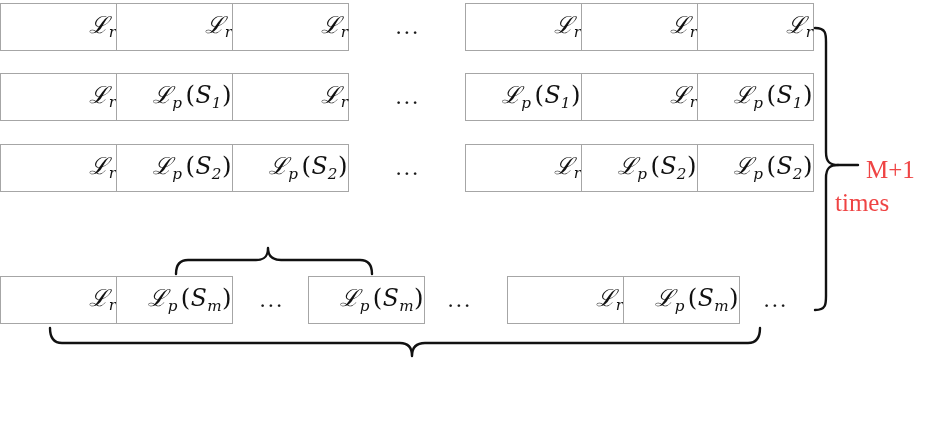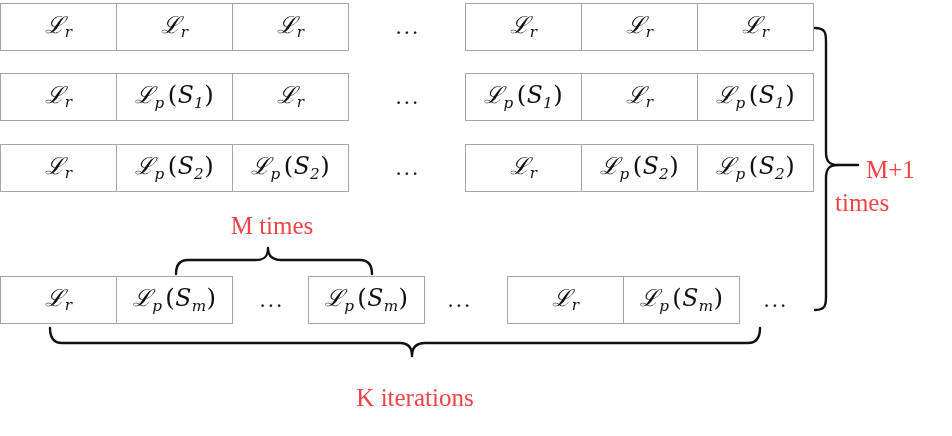--- a/index.html
+++ b/index.html
@@ -17,21 +17,21 @@
   }
 
   
   .cell {
     position: absolute;
     box-sizing: border-box;
     border: 1.6px solid #a6a6a6;
     background: #ffffff;
     display: flex;
     align-items: center;
-    justify-content: center;
+    justify-content: flex-end;
     color: #111111;
     white-space: nowrap;
   }
   .cell .mathtex {
     font-size: 23px;
     line-height: 1;
   }
 
   
   .mathtex {
@@ -150,21 +150,20 @@
   <div class="cell" style="left:465px; top:144px; width:117px; height:48px;">
     <span class="mathtex"><span class="cal">ℒ</span><span class="sub">r</span></span>
   </div>
   <div class="cell" style="left:581px; top:144px; width:117px; height:48px;">
     <span class="mathtex"><span class="cal">ℒ</span><span class="sub">p</span><span class="paren sp">(</span><span class="cal">S</span><span class="sub">2</span><span class="paren">)</span></span>
   </div>
   <div class="cell" style="left:697px; top:144px; width:117px; height:48px;">
     <span class="mathtex"><span class="cal">ℒ</span><span class="sub">p</span><span class="paren sp">(</span><span class="cal">S</span><span class="sub">2</span><span class="paren">)</span></span>
   </div>
 
-  <div class="label center" style="left:197px; top:212px; width:150px;">M times</div>
 
   <div class="cell" style="left:0px; top:276px; width:117px; height:48px;">
     <span class="mathtex"><span class="cal">ℒ</span><span class="sub">r</span></span>
   </div>
   <div class="cell" style="left:116px; top:276px; width:117px; height:48px;">
     <span class="mathtex"><span class="cal">ℒ</span><span class="sub">p</span><span class="paren sp">(</span><span class="cal">S</span><span class="sub">m</span><span class="paren">)</span></span>
   </div>
   <div class="ellipsis" style="left:244px; top:276px; width:56px; height:48px;">...</div>
   <div class="cell" style="left:308px; top:276px; width:117px; height:48px;">
     <span class="mathtex"><span class="cal">ℒ</span><span class="sub">p</span><span class="paren sp">(</span><span class="cal">S</span><span class="sub">m</span><span class="paren">)</span></span>
@@ -174,21 +173,20 @@
     <span class="mathtex"><span class="cal">ℒ</span><span class="sub">r</span></span>
   </div>
   <div class="cell" style="left:623px; top:276px; width:117px; height:48px;">
     <span class="mathtex"><span class="cal">ℒ</span><span class="sub">p</span><span class="paren sp">(</span><span class="cal">S</span><span class="sub">m</span><span class="paren">)</span></span>
   </div>
   <div class="ellipsis" style="left:748px; top:276px; width:56px; height:48px;">...</div>
 
   <div class="label" style="left:866px; top:156px;">M+1</div>
   <div class="label" style="left:835px; top:189px;">times</div>
 
-  <div class="label center" style="left:315px; top:384px; width:200px;">K iterations</div>
 
   <svg id="braces" viewBox="0 0 952 436" xmlns="http://www.w3.org/2000/svg">
     <g fill="none" stroke="#111111" stroke-width="2.4" stroke-linecap="round" stroke-linejoin="round">
 
       <path d="
         M 815 28
         C 826 28, 826 34, 826 42
         L 826 152
         C 826 162, 830 165, 838 165
         C 830 165, 826 168, 826 178

